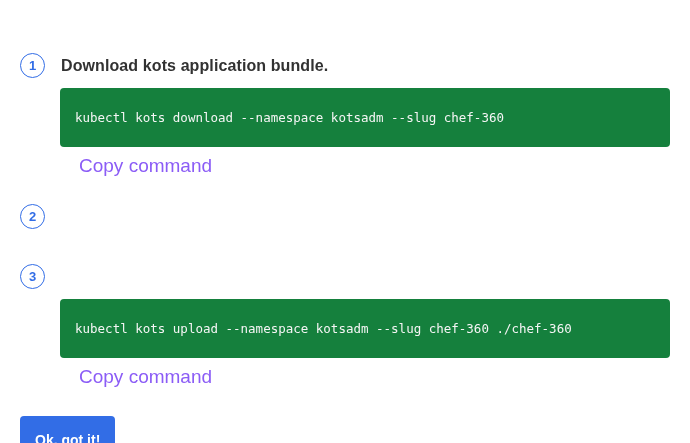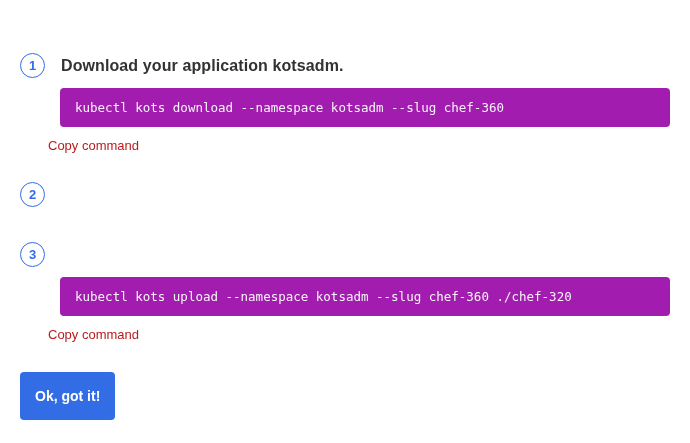--- a/index.html
+++ b/index.html
@@ -44,36 +44,36 @@
     background: #ffffff;
   }
   .step-label {
     font-size: 16px;
     font-weight: 700;
     color: #323232;
     letter-spacing: 0.1px;
   }
   .code-block {
     margin: 10px 0 0 40px;
-    background: #a21caf;
+    background: #15803d;
     border-radius: 4px;
-    padding: 12px 15px;
+    padding: 22px 15px;
     color: #f5f5f5;
     font-family: "DejaVu Sans Mono", "Liberation Mono", monospace;
     font-size: 12.5px;
     line-height: 15px;
     white-space: nowrap;
     overflow: hidden;
   }
   .copy-link {
     display: inline-block;
-    margin: 11px 0 0 28px;
-    font-size: 13px;
+    margin: 11px 0 0 59px;
+    font-size: 19px;
     line-height: 15px;
-    color: #b91c1c;
+    color: #8b5cf6;
     text-decoration: none;
     cursor: pointer;
   }
   .ok-button {
     margin: 29px 0 0 0;
     display: inline-block;
     background: #326de6;
     color: #ffffff;
     border: none;
     border-radius: 4px;
@@ -87,34 +87,34 @@
 </style>
 </head>
 <body>
 
 <div class="container">
 
 
   
   <div class="step step-1">
     <span class="step-badge">1</span>
-    <span class="step-label">Download your application kotsadm.</span>
+    <span class="step-label">Download kots application bundle.</span>
   </div>
   <div class="code-block">kubectl kots download --namespace kotsadm --slug chef-360</div>
   <a class="copy-link">Copy command</a>
 
   
   <div class="step step-2">
     <span class="step-badge">2</span>
   </div>
 
   
   <div class="step step-3">
     <span class="step-badge">3</span>
   </div>
-  <div class="code-block">kubectl kots upload --namespace kotsadm --slug chef-360 ./chef-320</div>
+  <div class="code-block">kubectl kots upload --namespace kotsadm --slug chef-360 ./chef-360</div>
   <a class="copy-link">Copy command</a>
 
   <div>
     <button class="ok-button">Ok, got it!</button>
   </div>
 
 </div>
 
 </body></html>

